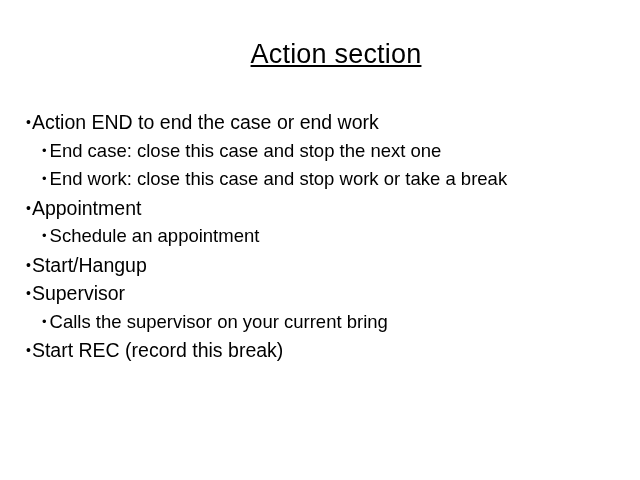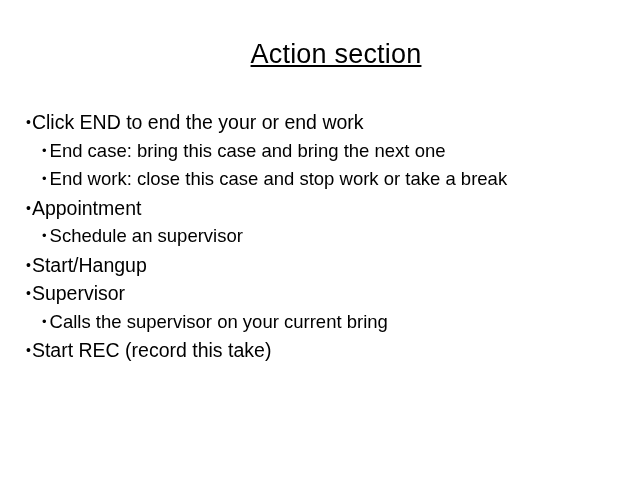--- a/index.html
+++ b/index.html
@@ -74,57 +74,57 @@
 <body>
 
 <div class="slide">
 
   <div class="slide-title">Action section</div>
 
   <div class="slide-body">
 
     <div class="bullet level-1">
       <span class="marker">•</span>
-      <span class="btext">Click END to end the your or end work</span>
+      <span class="btext">Action END to end the case or end work</span>
     </div>
 
     <div class="bullet level-2">
       <span class="marker">•</span>
-      <span class="btext">End case: bring this case and bring the next one</span>
+      <span class="btext">End case: close this case and stop the next one</span>
     </div>
 
     <div class="bullet level-2">
       <span class="marker">•</span>
       <span class="btext">End work: close this case and stop work or take a break</span>
     </div>
 
     <div class="bullet level-1">
       <span class="marker">•</span>
       <span class="btext">Appointment</span>
     </div>
 
     <div class="bullet level-2">
       <span class="marker">•</span>
-      <span class="btext">Schedule an supervisor</span>
+      <span class="btext">Schedule an appointment</span>
     </div>
 
     <div class="bullet level-1">
       <span class="marker">•</span>
       <span class="btext">Start/Hangup</span>
     </div>
 
     <div class="bullet level-1">
       <span class="marker">•</span>
       <span class="btext">Supervisor</span>
     </div>
 
     <div class="bullet level-2">
       <span class="marker">•</span>
       <span class="btext">Calls the supervisor on your current bring</span>
     </div>
 
     <div class="bullet level-1">
       <span class="marker">•</span>
-      <span class="btext">Start REC (record this take)</span>
+      <span class="btext">Start REC (record this break)</span>
     </div>
 
   </div>
 </div>
 
 </body></html>

